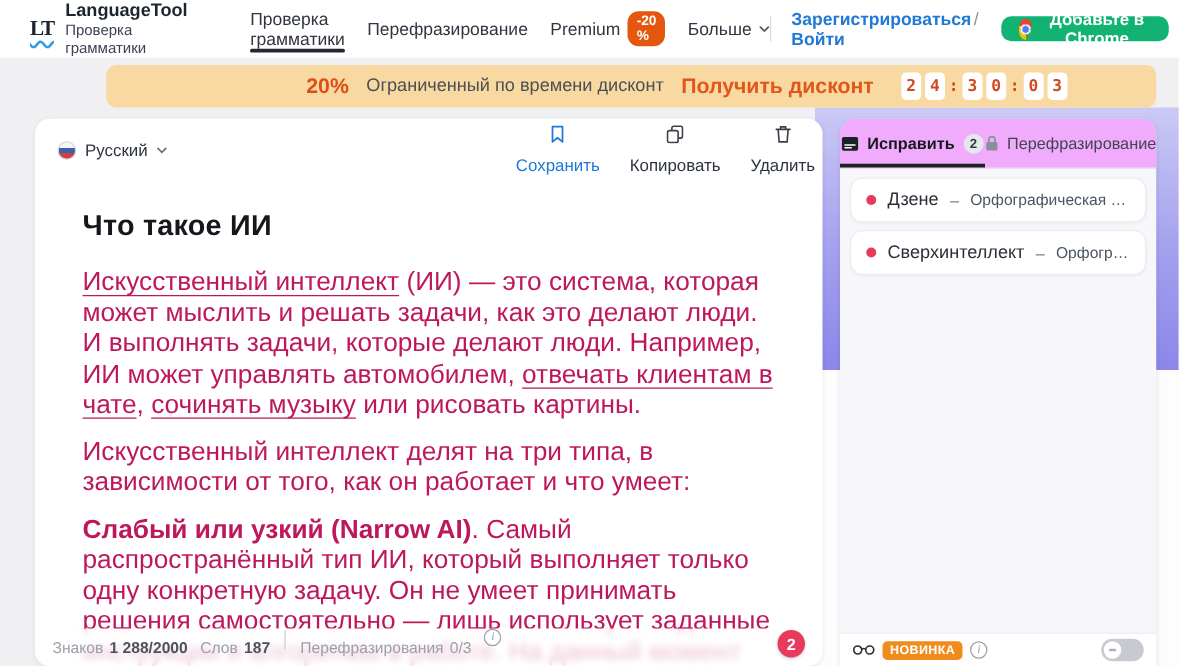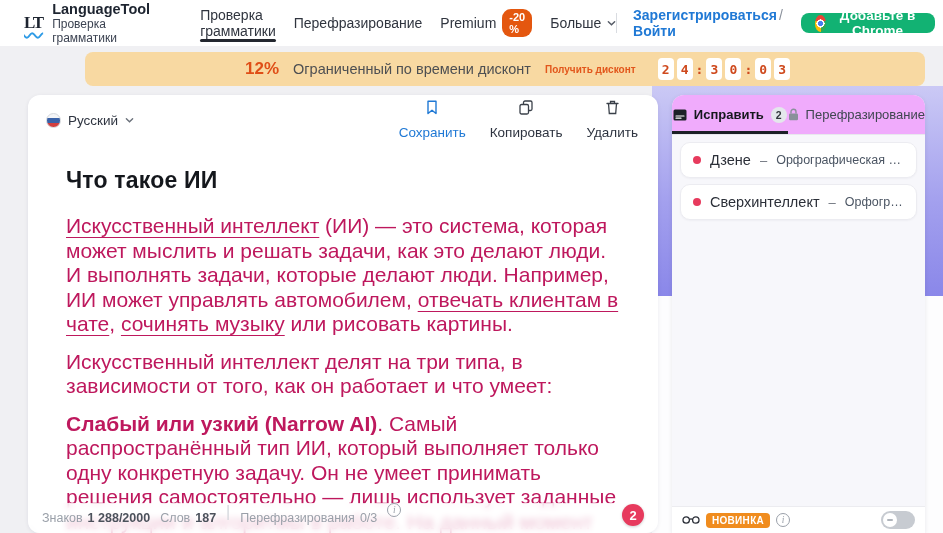--- a/index.html
+++ b/index.html
@@ -47,31 +47,31 @@
                background:
                  radial-gradient(circle at 50% 50%, #4a7df0 0 27%, #ffffff 28% 40%, rgba(0,0,0,0) 41%),
                  conic-gradient(from -60deg, #ea4335 0deg 120deg, #34a853 120deg 240deg, #fbbc05 240deg 360deg); }
 
   
   .banner { position:absolute; top:52px; left:85px; width:840px; height:34px; background:#f8d9a2;
             border-radius:8px; display:flex; align-items:center; z-index:2; }
   .banner-inner { display:flex; align-items:center; gap:14px; margin-left:160px; }
   .pct { color:#df4e17; font-weight:bold; font-size:17px; }
   .banner-label { color:#4d4f52; font-size:14.5px; }
-  .banner-cta { color:#e2561b; font-size:10px; font-weight:bold; cursor:pointer; }
+  .banner-cta { color:#e2561b; font-size:17px; font-weight:bold; cursor:pointer; }
   .timer { display:flex; align-items:center; gap:3px; margin-left:8px;
            font-family:"DejaVu Sans Mono", monospace; }
   .digit { width:16px; height:22px; background:#fff; border-radius:4px; color:#cf4a1e;
            font-size:13px; font-weight:bold; display:flex; align-items:center; justify-content:center; }
   .colon { color:#cf4a1e; font-weight:bold; font-size:13px; }
 
   
   .editor { position:absolute; left:28px; top:95px; width:630px; height:438px; background:#fff;
             border-radius:12px; box-shadow:0 1px 4px rgba(30,30,60,.08); z-index:3; overflow:hidden; }
-  .ed-toolbar { height:40px; padding:10px 20px 0 18px; display:flex; align-items:center; justify-content:space-between; }
+  .ed-toolbar { height:40px; padding:10px 6px 0 18px; display:flex; align-items:center; justify-content:space-between; }
   .lang { display:flex; align-items:center; gap:7px; font-size:13.5px; color:#2e3440; cursor:pointer; }
   .flag { width:15px; height:15px; border-radius:50%; border:1px solid #d4d7dc;
           background:linear-gradient(180deg,#f4f5f7 0 34%, #3a62a8 34% 66%, #d23f3f 66% 100%); }
   .ed-actions { display:flex; align-items:center; gap:24px; font-size:13.5px; }
   .ed-btn { display:flex; align-items:center; gap:10px; cursor:pointer; color:#2e3440; background:none; border:none; font-size:13.5px;flex-direction:column; }
   .ed-btn.save { color:#2079d5; }
 
   .doc { padding:10px 36px 0 38px; }
   .doc h1 { font-size:23px; color:#14171c; margin:22px 0 20px; letter-spacing:.2px; }
   .doc-p { font-size:21px; line-height:24.5px; color:#be185d; margin-bottom:13px; }
@@ -169,21 +169,21 @@
     </div>
     <button class="chrome-btn">
       <span class="chrome-ic"></span>
       <span>Добавьте в Chrome</span>
     </button>
   </div>
 </div>
 
 <div class="banner">
   <div class="banner-inner">
-    <span class="pct">12%</span>
+    <span class="pct">20%</span>
     <span class="banner-label">Ограниченный по времени дисконт</span>
     <span class="banner-cta">Получить дисконт</span>
     <span class="timer">
       <span class="digit">2</span>
       <span class="digit">4</span>
       <span class="colon">:</span>
       <span class="digit">3</span>
       <span class="digit">0</span>
       <span class="colon">:</span>
       <span class="digit">0</span>

